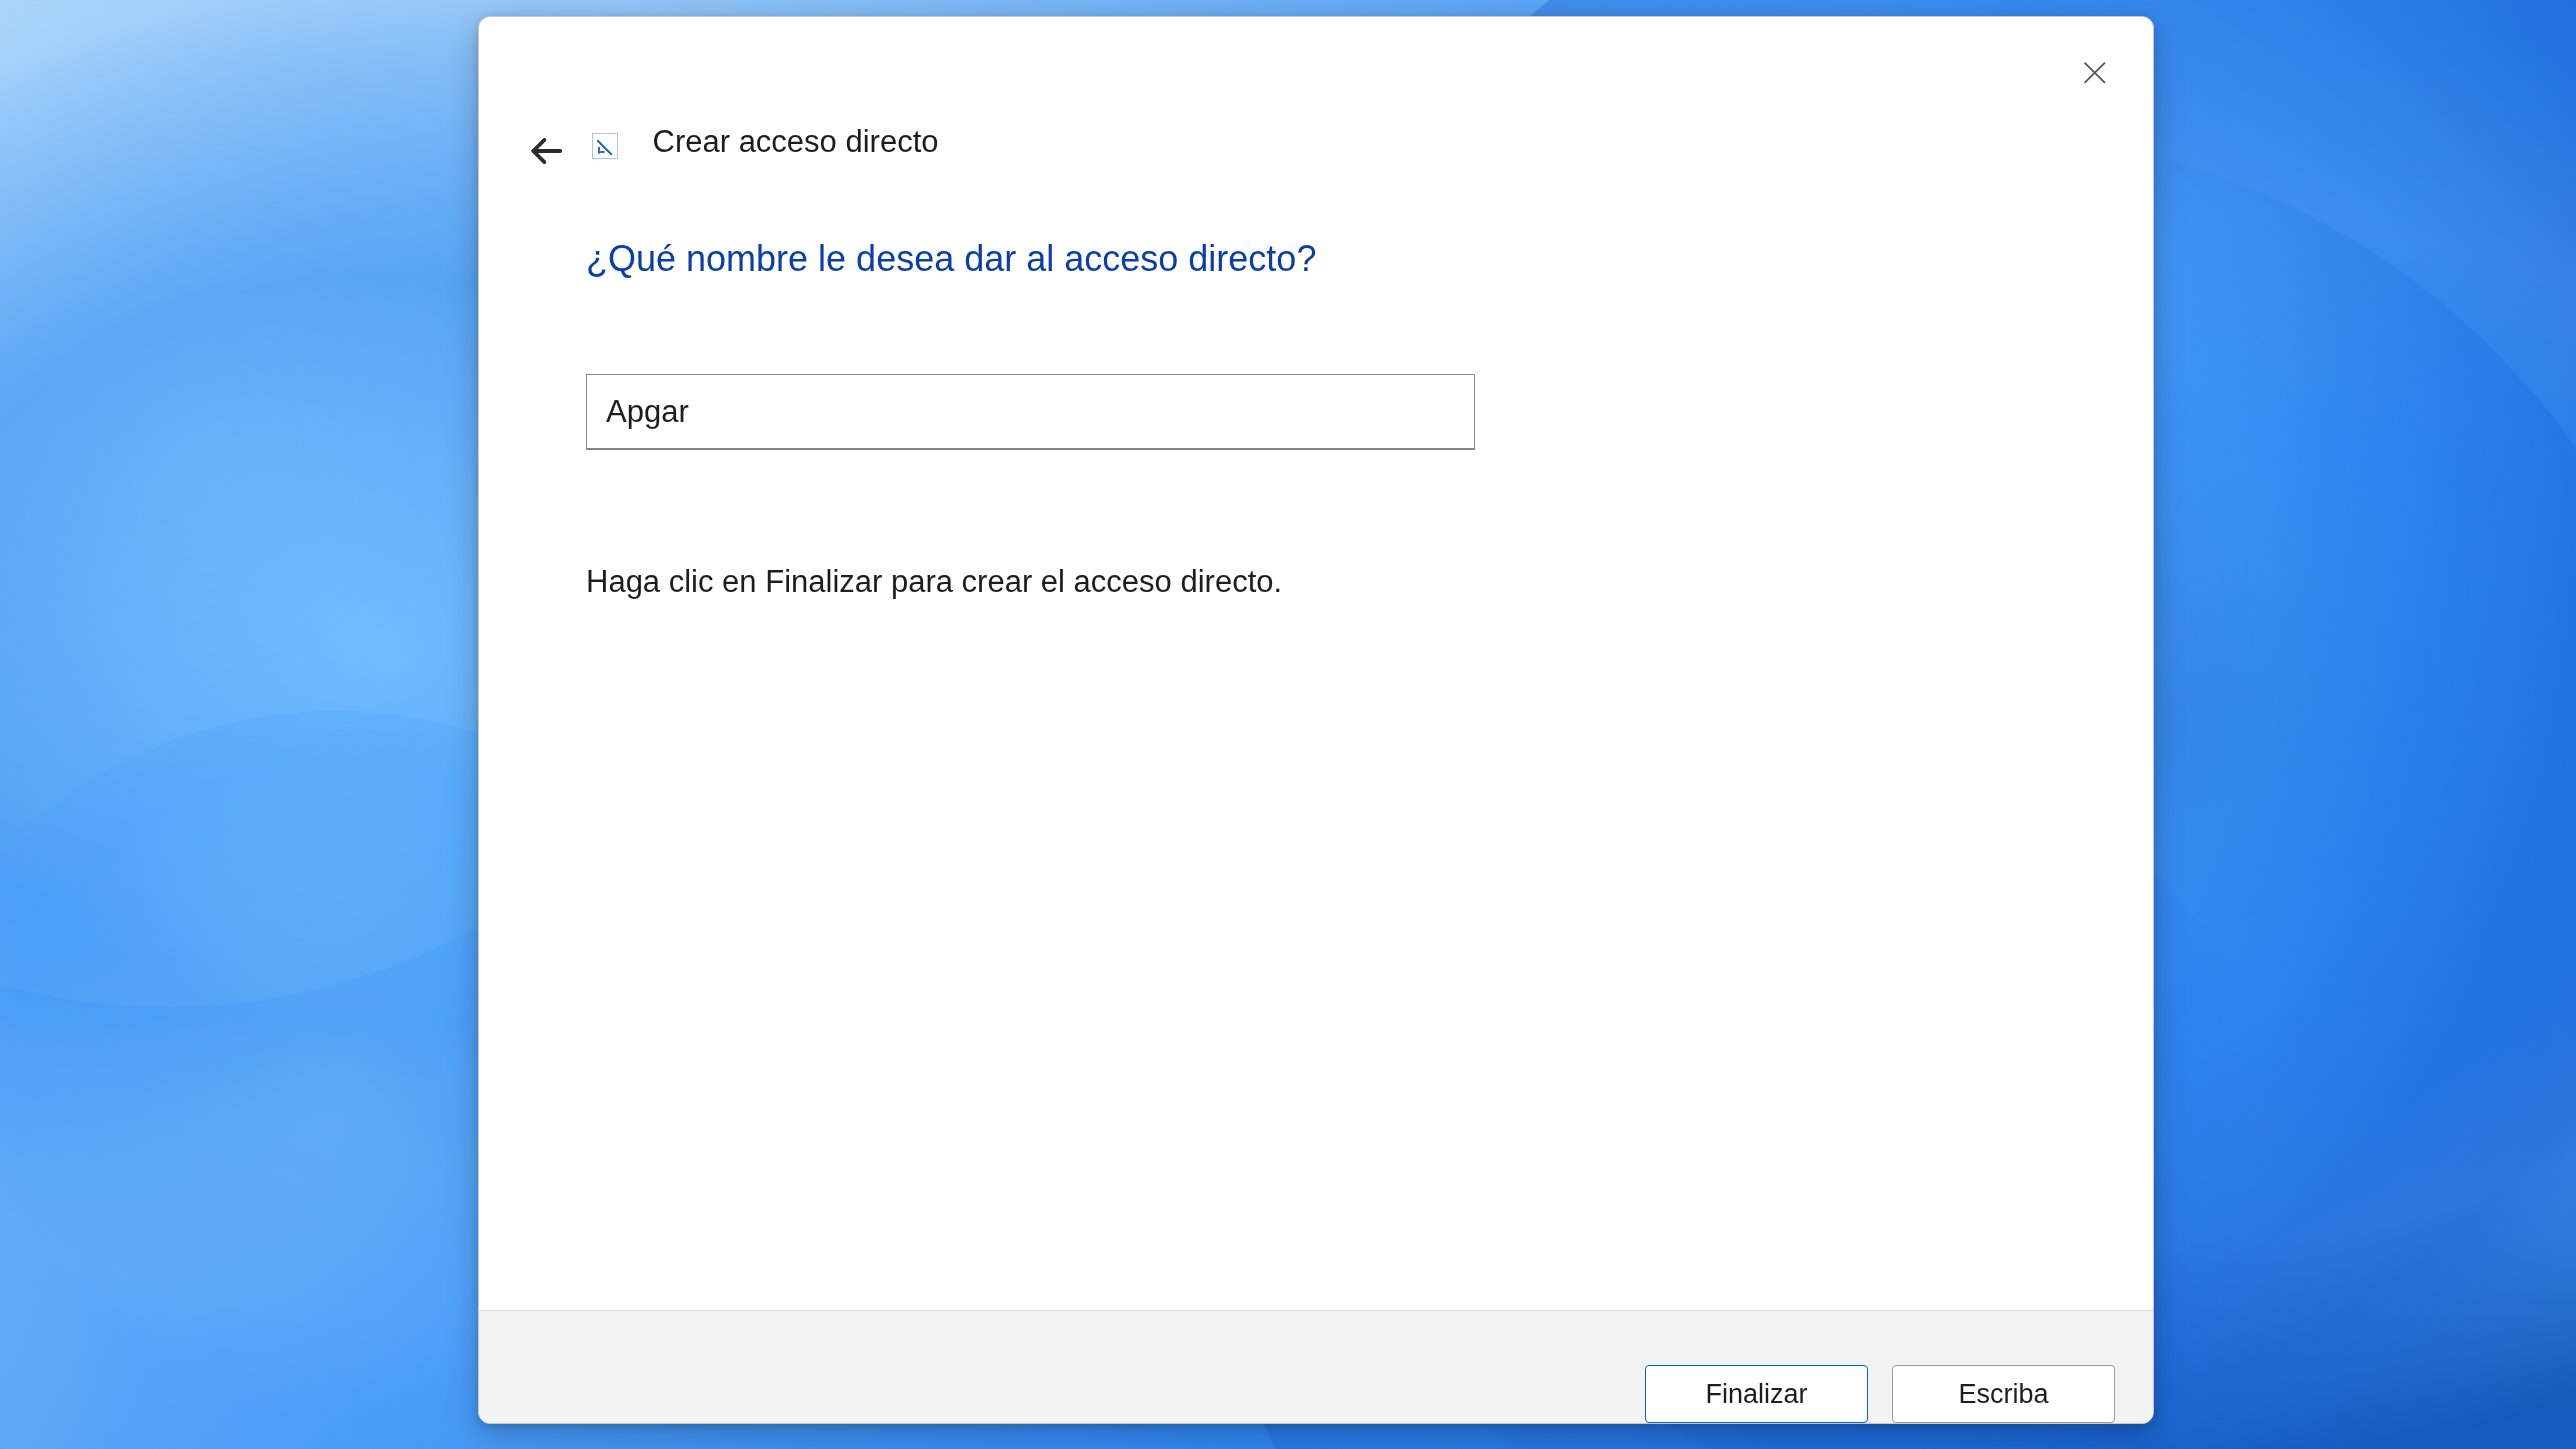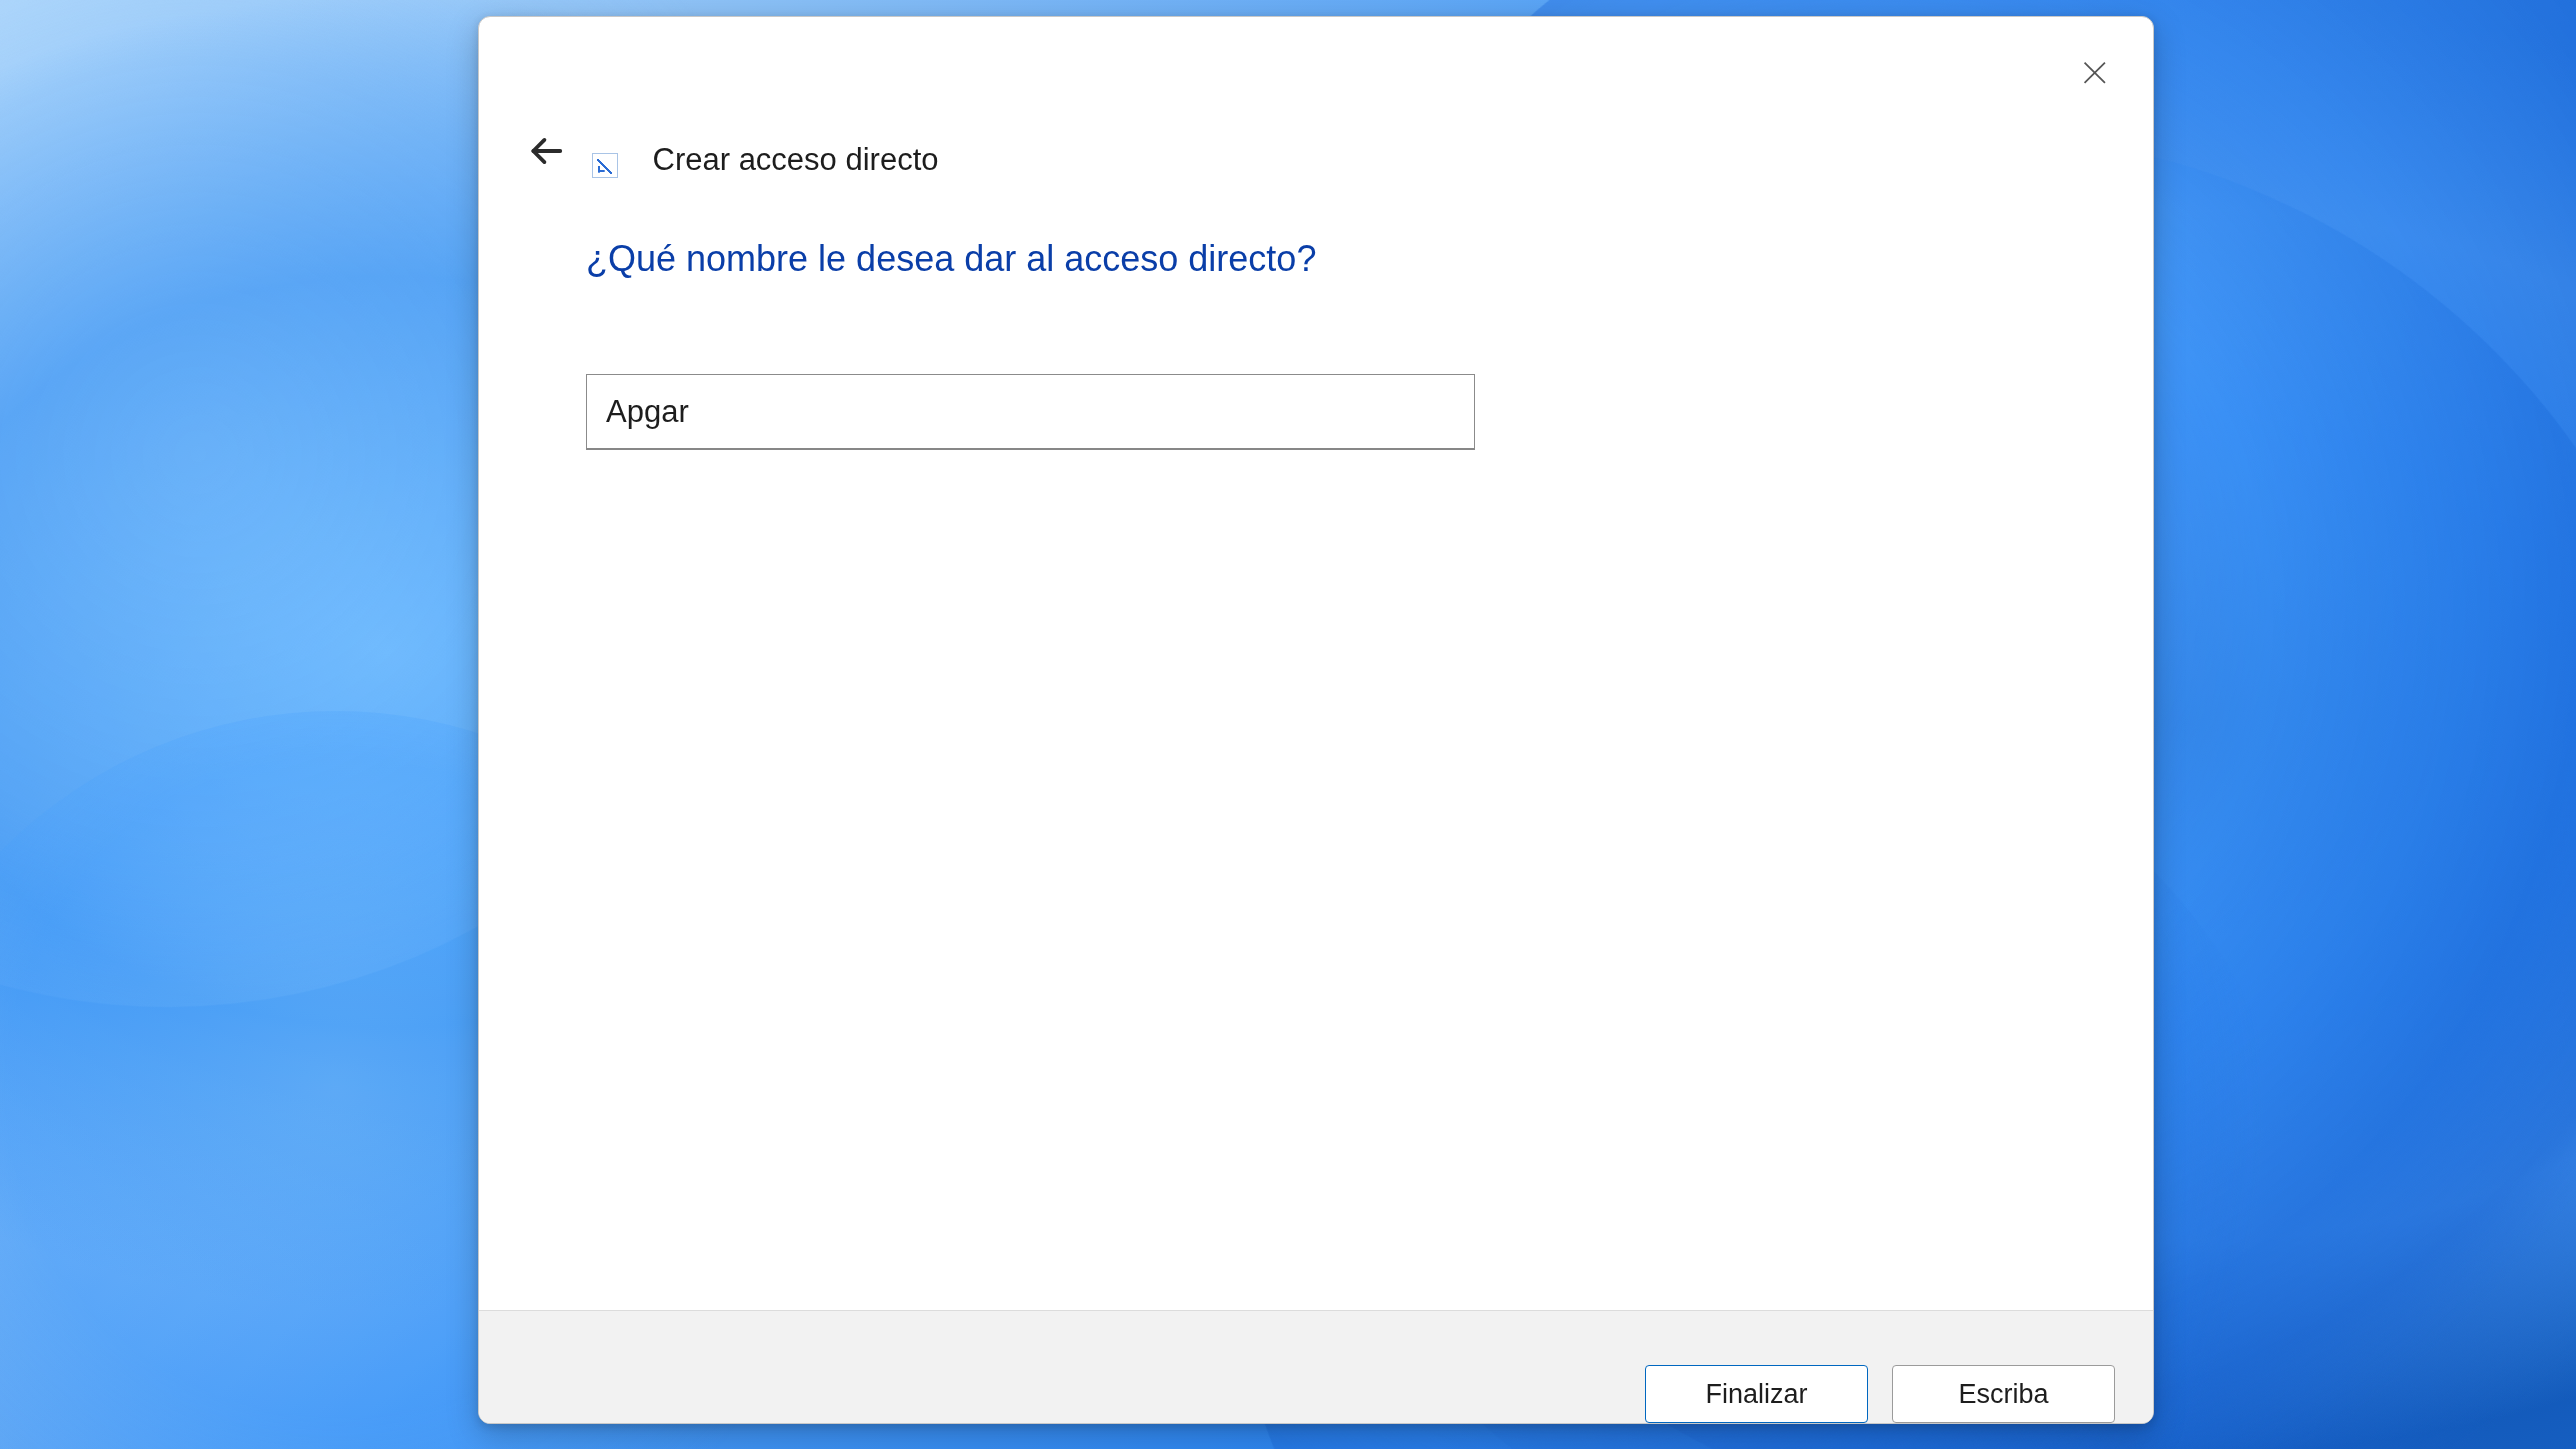--- a/index.html
+++ b/index.html
@@ -69,21 +69,21 @@
       display: flex;
       align-items: center;
       justify-content: center;
       cursor: pointer;
       border-radius: 4px;
     }
     .close-btn svg { width: 25.5px; height: 25.5px; }
 
     .header-row {
       display: flex;
-      align-items: flex-end;
+      align-items: flex-start;
       gap: 23px;
       padding: 107px 0 0 40px;
     }
 
     .back-btn {
       width: 54px;
       height: 54px;
       display: flex;
       align-items: center;
       justify-content: center;
@@ -213,20 +213,21 @@
     <div class="shortcut-glyph"></div>
     <div class="header-title">Crear acceso directo</div>
   </div>
 
   <div class="content">
     <h1 class="question">¿Qué nombre le desea dar al acceso directo?</h1>
 
 
     <input type="text" class="name-input" value="Apgar" style="">
 
+    <div class="instruction">Haga clic en Finalizar para crear el acceso directo.</div>
   </div>
 
   <div class="footer">
     <button class="btn primary">Finalizar</button>
     <button class="btn">Escriba</button>
   </div>
 
 </div>
 
 

